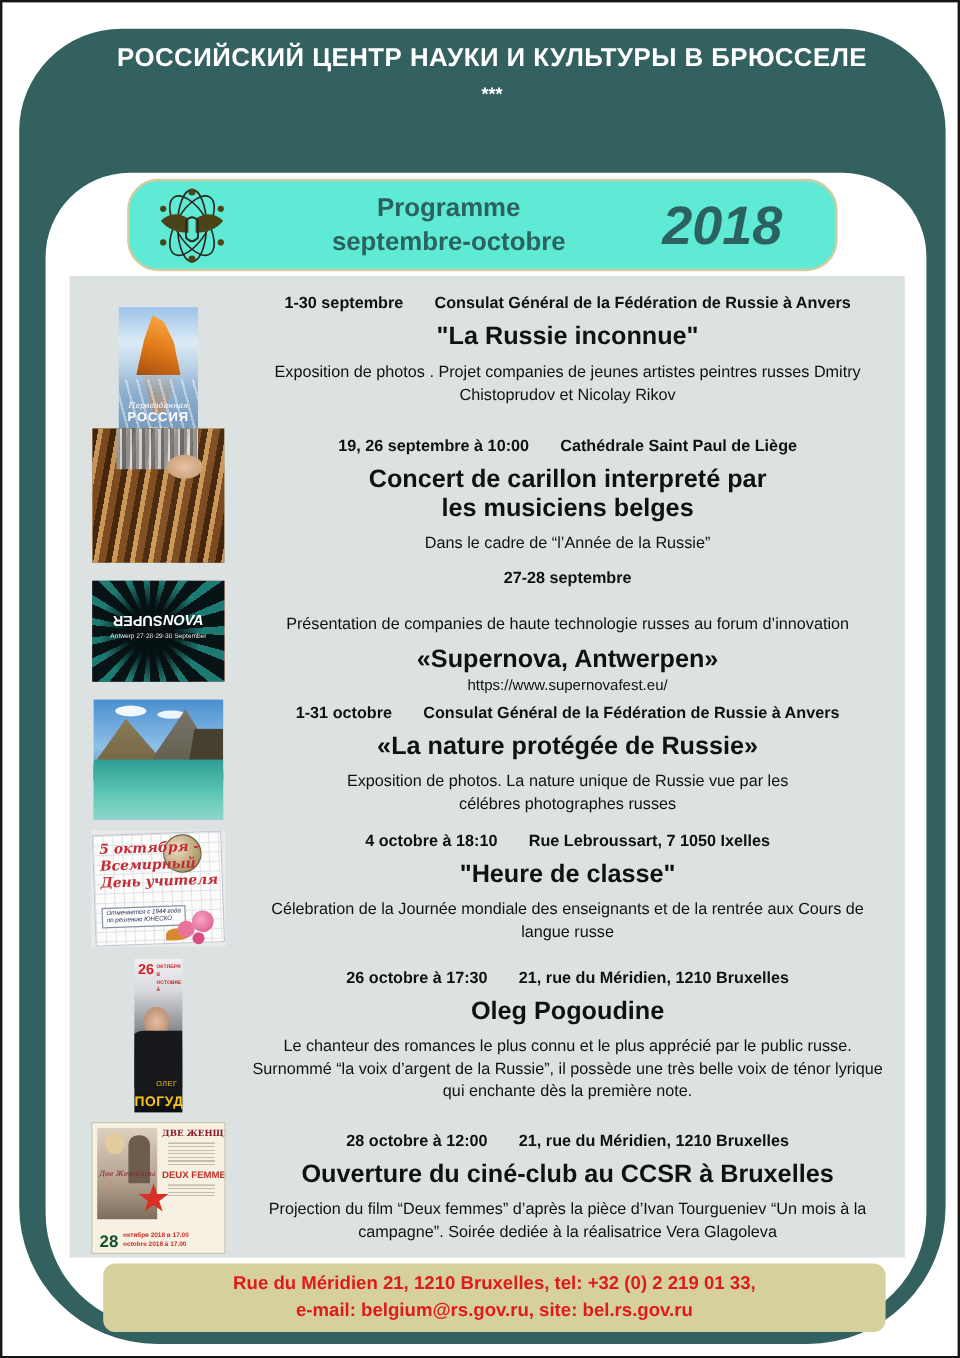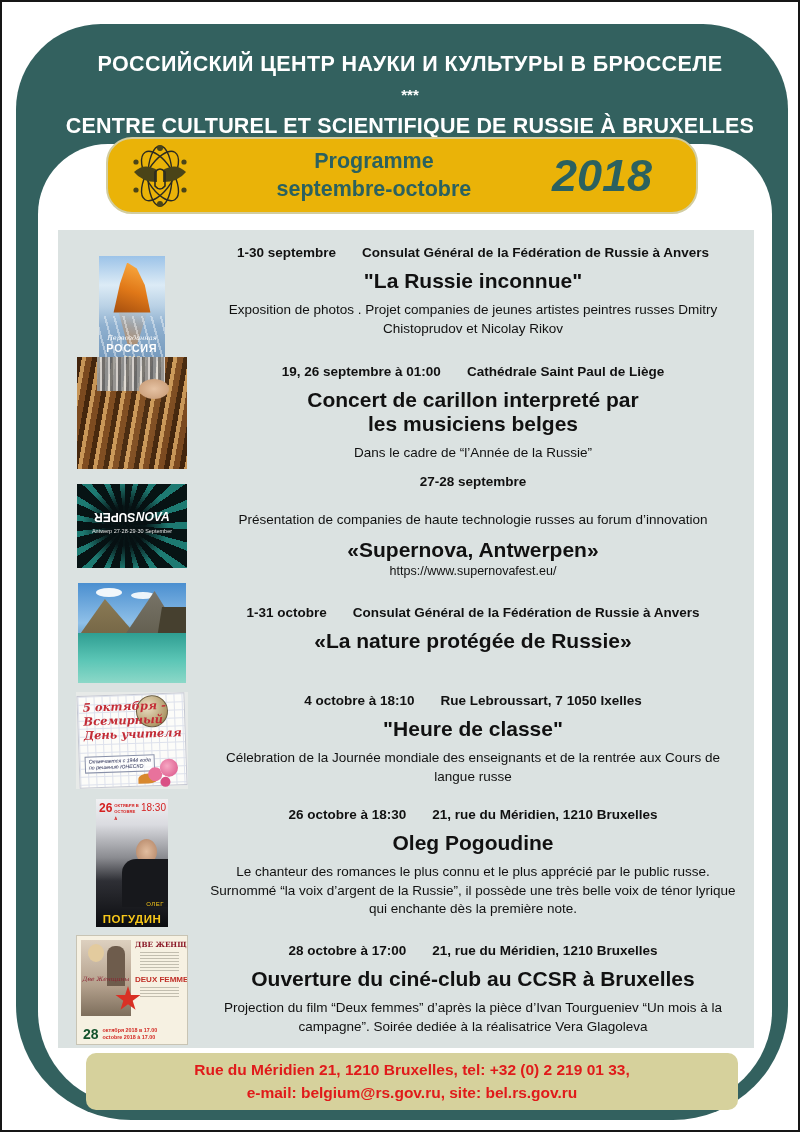--- a/index.html
+++ b/index.html
@@ -5,25 +5,25 @@
   html,body{margin:0;padding:0;background:#fff;}
   .page{position:relative;width:800px;height:1132px;background:#fff;border:2px solid #161616;
         box-sizing:border-box;overflow:hidden;font-family:"Liberation Sans",sans-serif;}
   
   .teal-frame{position:absolute;left:14px;top:22px;width:772px;height:1096px;background:#33615f;
               border-radius:85px 85px 115px 115px;}
   .inner-white{position:absolute;left:36px;top:142px;width:734px;height:962px;background:#ffffff;
                border-radius:70px 70px 95px 95px;}
   
   .header{position:absolute;left:60px;right:40px;top:34px;text-align:center;color:#ffffff;}
-  .h-ru{font-size:21.5px;font-weight:bold;letter-spacing:.4px;margin-top:16px;}
+  .h-ru{font-size:21.5px;font-weight:bold;letter-spacing:.4px;}
   .h-stars{font-size:15px;font-weight:bold;margin-top:9px;}
   .h-fr{font-size:21.5px;font-weight:bold;margin-top:11px;letter-spacing:.2px;}
   
-  .banner{position:absolute;left:104px;top:135px;width:592px;height:77px;background:#eab308;
+  .banner{position:absolute;left:104px;top:147px;width:592px;height:77px;background:#5eead4;
           border:2px solid #d2cda0;border-radius:26px;box-sizing:border-box;display:flex;align-items:center;}
   .logo{margin-left:16px;width:72px;height:68px;flex:none;}
   .prog{flex:1;text-align:center;color:#2b615f;font-weight:bold;font-size:21.5px;line-height:1.3;}
   .year{color:#2b615f;font-size:45px;font-style:italic;font-weight:bold;margin-right:44px;}
   
   .events{position:absolute;left:56px;top:228px;width:696px;height:818px;background:#dbe2e1;
           display:flex;flex-direction:column;}
   .row{display:flex;align-items:center;}
   .r1{height:124px}.r2{height:118px}.r3{height:108px}.r4{height:106px}.r5{height:108px}.r6{height:138px}.r7{height:116px}
   .thumb-col{width:148px;flex:none;display:flex;justify-content:center;align-items:center;}
@@ -85,21 +85,21 @@
              font-style:italic;font-weight:bold;font-size:11.5px;line-height:1.2;white-space:nowrap;}
   .td-note{position:absolute;left:5px;bottom:14px;border:1px solid #8890a8;padding:1px 3px;color:#2a2f55;
            font-size:5.2px;font-style:italic;line-height:1.3;background:rgba(255,255,255,.7);}
   .td-globe{position:absolute;right:16px;top:1px;width:30px;height:30px;border-radius:50%;
             background:radial-gradient(circle at 35% 35%,#ece0c4,#b09a6a 70%,#7a6844);border:1px solid #6a5c3e;}
   .td-rose{position:absolute;right:8px;bottom:8px;width:18px;height:18px;border-radius:50%;
            background:radial-gradient(circle at 40% 40%,#f6a8c4,#d94f84);
            box-shadow:-14px 6px 0 -2px #e8729c,-4px 14px 0 -4px #d94f84;}
   .td-leaf{position:absolute;right:28px;bottom:2px;width:20px;height:10px;border-radius:50% 0 50% 0;background:#d8882e;}
   
-  .t-oleg{width:72px;height:128px;background:linear-gradient(180deg,#f0f0f2 0%,#dadbe0 20%,#8a8b90 46%,#2e2f35 64%,#0b0c0f 100%);}
+  .t-oleg{width:40px;height:128px;background:linear-gradient(180deg,#f0f0f2 0%,#dadbe0 20%,#8a8b90 46%,#2e2f35 64%,#0b0c0f 100%);}
   .ol-date{position:absolute;left:3px;top:3px;right:2px;color:#d42020;display:flex;gap:2px;}
   .ol-day{font-size:12px;font-weight:bold;line-height:1;}
   .ol-small{font-size:4.2px;font-weight:bold;line-height:1.5;text-align:left;margin-top:1px;}
   .ol-time{font-size:10px;font-weight:normal;line-height:1;margin-top:1px;}
   .ol-face{position:absolute;right:11px;top:40px;width:21px;height:25px;border-radius:50%;background:radial-gradient(#e2bd9f,#b08162);}
   .ol-body{position:absolute;right:0;top:60px;width:46px;height:48px;background:#17181c;border-radius:14px 0 0 0;}
   .ol-n1{position:absolute;right:4px;bottom:20px;color:#f5c518;font-size:6px;letter-spacing:.5px;}
   .ol-n2{position:absolute;left:0;right:0;bottom:2px;color:#f7c71a;font-weight:bold;font-size:11.5px;text-align:center;letter-spacing:.5px;}
   
   .t-film{width:112px;height:110px;background:#f6f1e2;border:1px solid #c8c4b4;box-sizing:border-box;}
@@ -121,21 +121,20 @@
 </head>
 <body>
 
 <div class="page">
   <div class="teal-frame"></div>
   <div class="inner-white"></div>
 
   <div class="header">
     <div class="h-ru">РОССИЙСКИЙ ЦЕНТР НАУКИ И КУЛЬТУРЫ В БРЮССЕЛЕ</div>
     <div class="h-stars">***</div>
-    <div class="h-fr">CENTRE CULTUREL ET SCIENTIFIQUE DE RUSSIE À BRUXELLES</div>
   </div>
 
   <div class="banner">
     <svg class="logo" viewBox="0 0 72 68">
       <g fill="none" stroke="#2a2a22" stroke-width="1.4">
         <ellipse cx="36" cy="34" rx="12" ry="30"></ellipse>
         <ellipse cx="36" cy="34" rx="28" ry="13" transform="rotate(58 36 34)"></ellipse>
         <ellipse cx="36" cy="34" rx="28" ry="13" transform="rotate(-58 36 34)"></ellipse>
       </g>
       <path d="M10 30 Q20 20 33 28 L33 40 Q18 40 10 30 Z" fill="#4a4418"></path>
@@ -184,21 +183,21 @@
     <div class="row r2">
       <div class="thumb-col">
         <div class="th t-carillon">
           <div class="ca-batons"></div>
           <div class="ca-pipes"></div>
           <div class="ca-hand"></div>
         </div>
       </div>
       <div class="text-col">
         <div class="date-line">
-          <span class="date">19, 26 septembre à 01:00</span><span class="loc">Cathédrale Saint Paul de Liège</span>
+          <span class="date">19, 26 septembre à 10:00</span><span class="loc">Cathédrale Saint Paul de Liège</span>
         </div>
         <div class="title">Concert de carillon interpreté par les musiciens belges</div>
         <div class="desc">Dans le cadre de “l’Année de la Russie”</div>
       </div>
     </div>
 
     <div class="row r3">
       <div class="thumb-col">
         <div class="th t-super">
           <div class="sn-text">
@@ -225,20 +224,21 @@
           <div class="na-m2"></div>
           <div class="na-cliff"></div>
           <div class="na-lake"></div>
         </div>
       </div>
       <div class="text-col">
         <div class="date-line">
           <span class="date">1-31 octobre</span><span class="loc">Consulat Général de la Fédération de Russie à Anvers</span>
         </div>
         <div class="title">«La nature protégée de Russie»</div>
+        <div class="desc">Exposition de photos. La nature unique de Russie vue par les célébres photographes russes</div>
       </div>
     </div>
 
     <div class="row r5">
       <div class="thumb-col">
         <div class="th t-teacher">
           <div class="td-card">
             <div class="td-globe"></div>
             <div class="td-script">
               <div>5 октября -</div>
@@ -275,21 +275,21 @@
             <span class="ol-time">18:30</span>
           </div>
           <div class="ol-face"></div>
           <div class="ol-body"></div>
           <div class="ol-n1">ОЛЕГ</div>
           <div class="ol-n2">ПОГУДИН</div>
         </div>
       </div>
       <div class="text-col">
         <div class="date-line">
-          <span class="date">26 octobre à 18:30</span><span class="loc">21, rue du Méridien, 1210 Bruxelles</span>
+          <span class="date">26 octobre à 17:30</span><span class="loc">21, rue du Méridien, 1210 Bruxelles</span>
         </div>
         <div class="title">Oleg Pogoudine</div>
         <div class="desc">Le chanteur des romances le plus connu et le plus apprécié par le public russe. Surnommé “la voix d’argent de la Russie”, il possède une très belle voix de ténor lyrique qui enchante dès la première note.</div>
       </div>
     </div>
 
     <div class="row r7">
       <div class="thumb-col">
         <div class="th t-film">
           <div class="fl-img">
@@ -308,21 +308,21 @@
             <span class="fl-day">28</span>
             <span class="fl-dates">
               <div>октября 2018 в 17.00</div>
               <div>octobre 2018 à 17.00</div>
             </span>
           </div>
         </div>
       </div>
       <div class="text-col">
         <div class="date-line">
-          <span class="date">28 octobre à 17:00</span><span class="loc">21, rue du Méridien, 1210 Bruxelles</span>
+          <span class="date">28 octobre à 12:00</span><span class="loc">21, rue du Méridien, 1210 Bruxelles</span>
         </div>
         <div class="title">Ouverture du ciné-club au CCSR à Bruxelles</div>
         <div class="desc">Projection du film “Deux femmes” d’après la pièce d’Ivan Tourgueniev “Un mois à la campagne”. Soirée dediée à la réalisatrice Vera Glagoleva</div>
       </div>
     </div>
 
   </div>
 
   <div class="footer">
     <div>Rue du Méridien 21, 1210 Bruxelles, tel: +32 (0) 2 219 01 33,</div>

